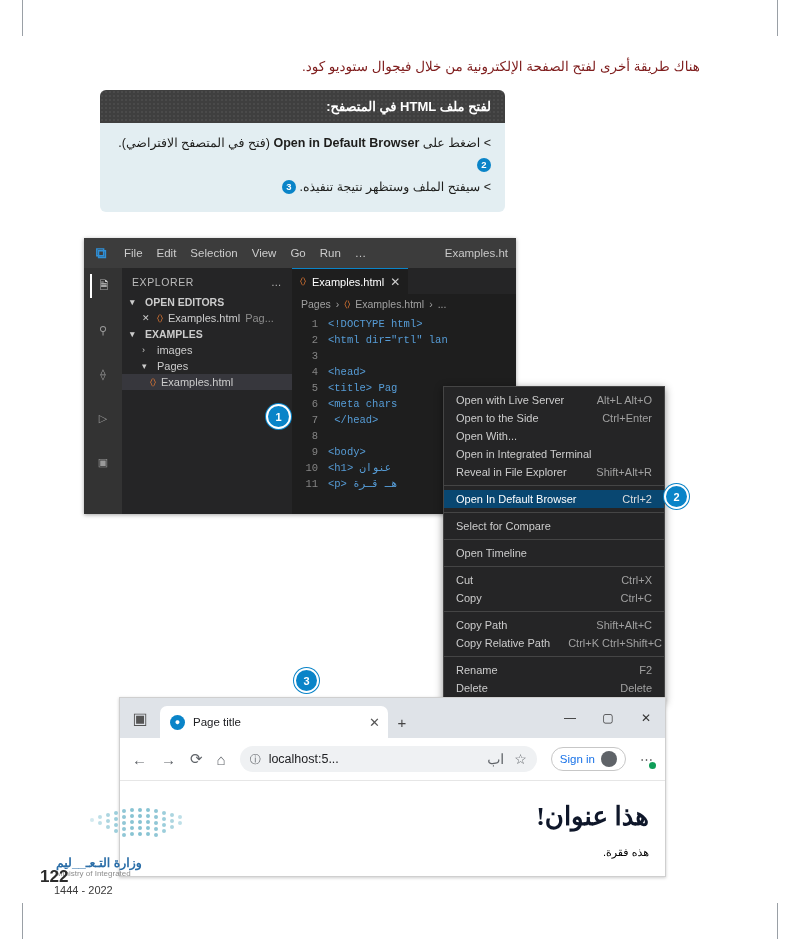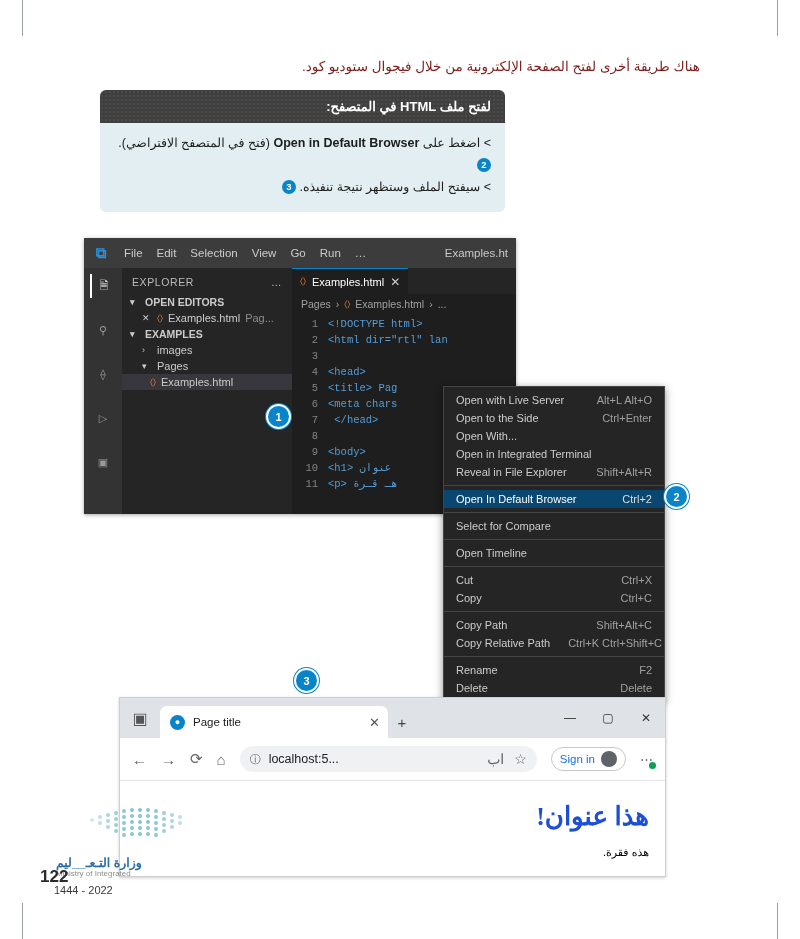--- a/index.html
+++ b/index.html
@@ -121,21 +121,21 @@
   .bw-url .lock{color:#5f6368;font-size:11px;}
   .bw-url .rtools{margin-left:auto;display:flex;gap:10px;color:#5f6368;font-size:14px;}
   .bw-signin{
     display:flex;align-items:center;gap:6px;border:1px solid #c7c7c7;border-radius:14px;
     padding:3px 8px;font-size:11.5px;color:#1a73e8;
   }
   .bw-signin .av{width:16px;height:16px;border-radius:50%;background:#5f6368;}
   .bw-dots{color:#444;font-size:13px;position:relative;}
   .bw-dots .grn{position:absolute;right:-3px;bottom:-2px;width:7px;height:7px;border-radius:50%;background:#0f9d58;color:#fff;font-size:5px;text-align:center;line-height:7px;}
   .bw-page{height:96px;background:#fff;padding:14px 16px 0 16px;direction:rtl;text-align:right;}
-  .bw-h1{font-family:"Liberation Serif", serif;font-size:26px;font-weight:bold;color:#1d4ed8;margin:6px 0 14px 0;}
+  .bw-h1{font-family:"Liberation Serif", serif;font-size:26px;font-weight:bold;color:#0f172a;margin:6px 0 14px 0;}
   .bw-p{font-size:11px;color:#000;}
   .dots{position:absolute;left:90px;top:808px;width:96px;height:34px;}
   .dots i{position:absolute;width:4px;height:4px;border-radius:50%;background:#7fbfd0;}
   .minlabel{position:absolute;left:56px;top:855px;color:#2b6ea8;font-size:12.5px;font-weight:bold;letter-spacing:1px;direction:rtl;}
   .minsub{position:absolute;left:56px;top:869px;color:#8d8d8d;font-size:8px;}
   .pageno{position:absolute;left:40px;top:867px;font-size:17px;font-weight:bold;color:#2b2b2b;}
   .years{position:absolute;left:54px;top:884px;font-size:11px;color:#3a3a3a;}
 </style>
 </head>
 <body>

